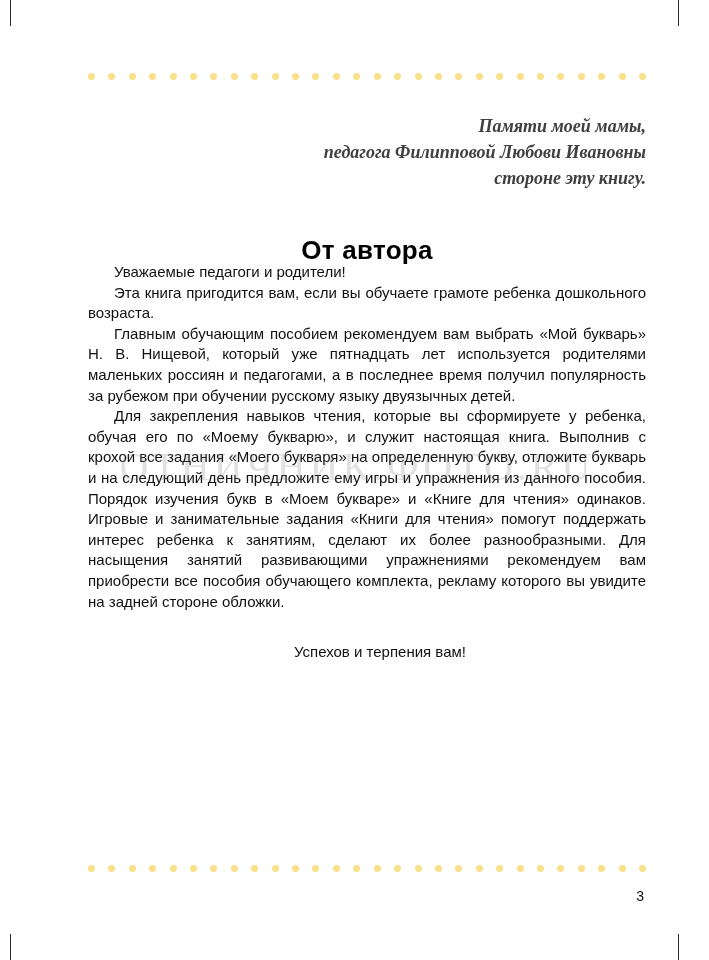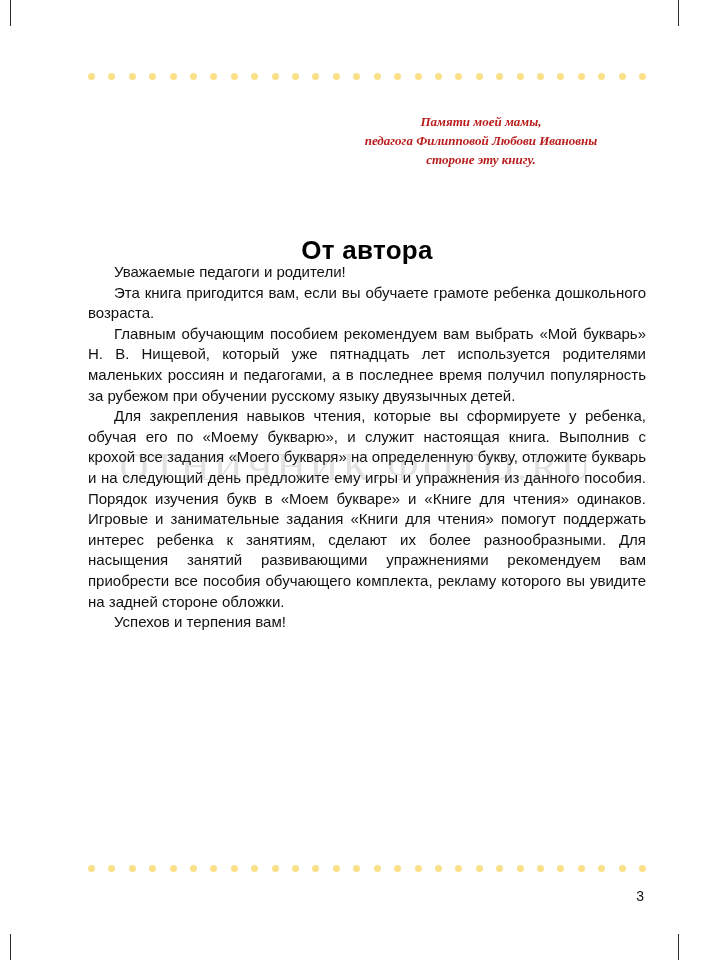--- a/index.html
+++ b/index.html
@@ -59,27 +59,27 @@
     height: 7px;
     border-radius: 50%;
     background: #fbe08a;
   }
 
   .dedication {
     position: absolute;
     right: 0;
     top: 113px;
     width: 330px;
-    text-align: center;
+    text-align: right;
     font-family: "Liberation Serif", serif;
     font-style: italic;
     font-weight: bold;
-    font-size: 13px;
+    font-size: 18px;
     line-height: 1.45;
-    color: #b91c1c;
+    color: #404040;
   }
   .dedication div { white-space: nowrap; }
 
   .title {
     position: absolute;
     left: 0;
     top: 218px;
     width: 558px;
     text-align: center;
     font-family: "Liberation Sans", sans-serif;
@@ -98,21 +98,22 @@
     line-height: 20.6px;
     text-align: justify;
     text-justify: inter-word;
     color: #111111;
   }
   .body-text p {
     margin: 0;
     text-indent: 26px;
   }
   .body-text p.last-line-left {
-    text-align: left;
+    text-align: center;
+    margin-top: 30px;
   }
 
   
   .watermark {
     position: absolute;
     left: 12px;
     top: 443px;
     width: 690px;
     text-align: center;
     font-family: "Liberation Serif", serif;

